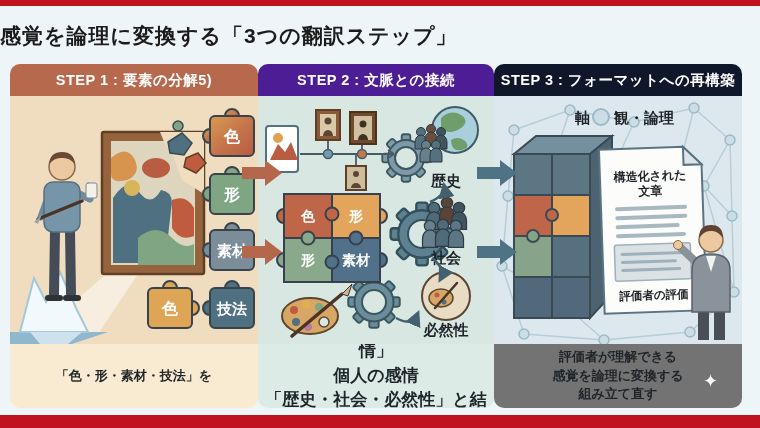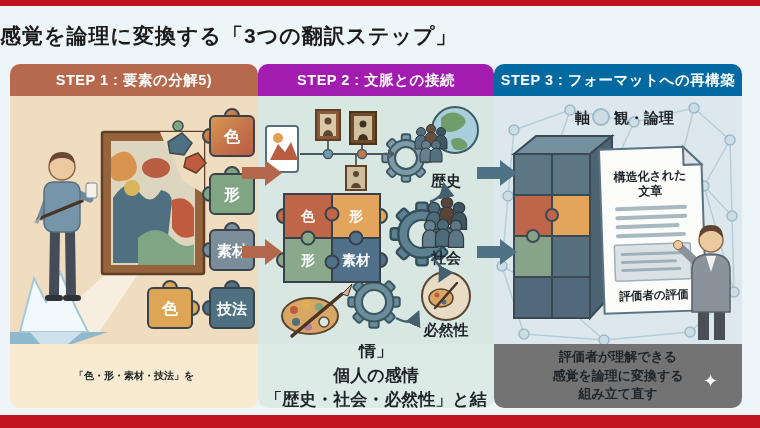--- a/index.html
+++ b/index.html
@@ -7,27 +7,27 @@
        font-family:"Liberation Sans","DejaVu Sans",sans-serif;color:#1f2428}
   .bar-top{position:absolute;top:0;left:0;width:760px;height:6px;background:#c1121f}
   .bar-bottom{position:absolute;bottom:0;left:0;width:760px;height:13px;background:#c1121f}
   .title{position:absolute;top:22px;left:0;width:760px;text-align:left;
          font-size:21px;font-weight:700;letter-spacing:1px;color:#1b1b1b}
   .panels{position:absolute;top:64px;left:10px;width:652px;height:344px;display:flex;}
   .panel{display:flex;flex-direction:column;border-radius:10px;overflow:hidden}
   .p1{flex:0 0 248px}.p2{flex:0 0 236px}.p3{flex:0 0 248px}
   .hdr{height:32px;flex:0 0 32px;display:flex;align-items:center;justify-content:center;
        color:#fff;font-weight:700;font-size:14.5px;letter-spacing:.5px}
-  .hdr1{background:#b7694e}.hdr2{background:#a21caf}.hdr3{background:#0369a1}
+  .hdr1{background:#b7694e}.hdr2{background:#4c1d95}.hdr3{background:#0f172a}
   .bod{flex:1;position:relative}
   .bod1{background:#f0ddc0}.bod2{background:#d8e7e1}.bod3{background:#dde8ee}
   .bod svg{position:absolute;inset:0;width:100%;height:100%}
   .cap{height:64px;flex:0 0 64px;display:flex;flex-direction:column;align-items:center;
        justify-content:center;font-weight:700;text-align:center;line-height:1.45}
-  .cap1{background:#f9ebd2;font-size:10px}
+  .cap1{background:#f9ebd2;font-size:13px}
   .cap2{background:#dcebe6;font-size:17px}
   .cap3{background:#737373;font-size:13px}
   .arrow{position:absolute;z-index:5}
   .sparkle{position:absolute;left:703px;top:372px;z-index:6;color:#fff;font-size:18px;line-height:1}
   svg text{font-family:"Liberation Sans","DejaVu Sans",sans-serif}
 </style>
 </head>
 <body>
 
 <div class="bar-top"></div>

